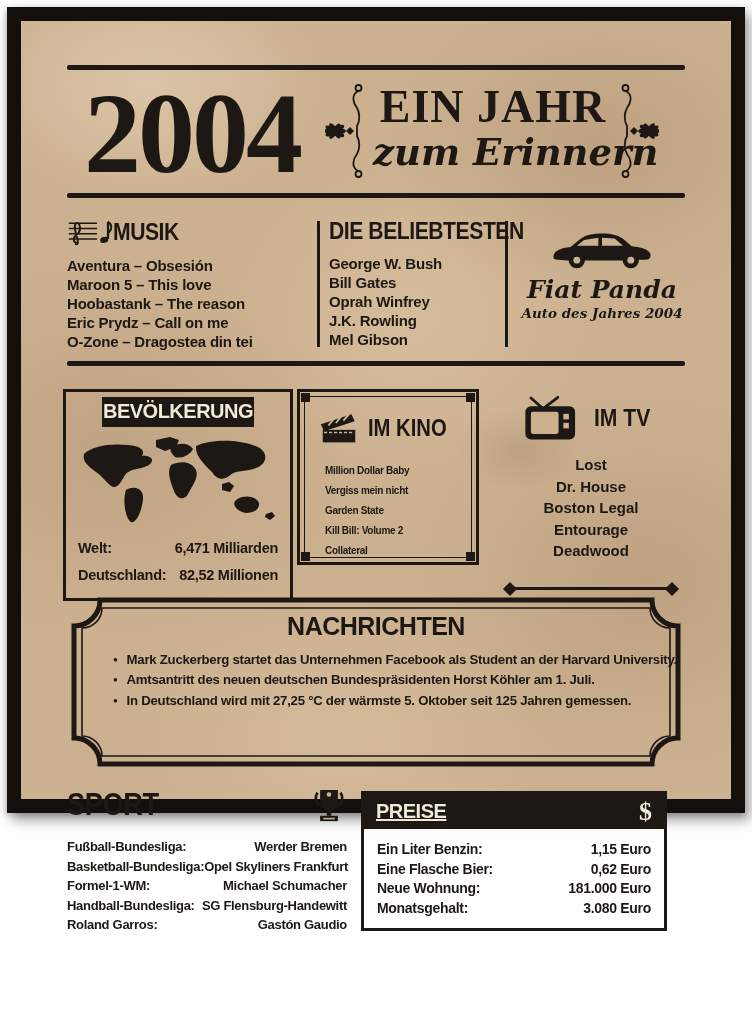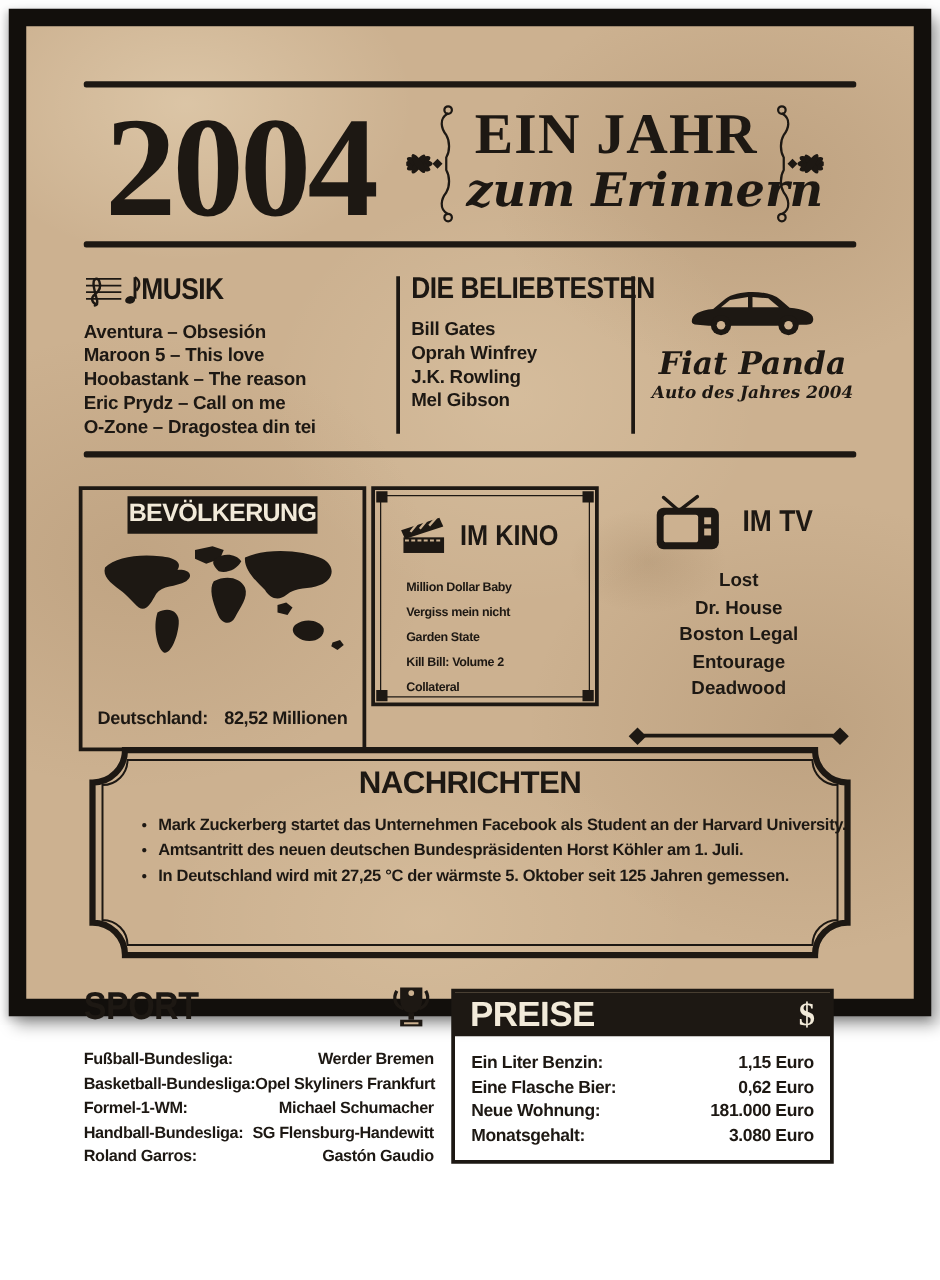--- a/index.html
+++ b/index.html
@@ -100,21 +100,21 @@
   .sport-head { display: flex; align-items: flex-start; }
   .sport-title { font-weight: bold; font-size: 31px; letter-spacing: -0.5px; }
   .sport-head svg { margin-left: auto; margin-right: 2px; }
   .sport-rows { margin-top: 12px; }
   .sport .kv { font-size: 13px; line-height: 19.5px; }
 
   .box-preise { position: absolute; left: 340px; top: 770px; width: 306px; height: 140px;
     border: 3px solid #1d1813; }
   .preise-bar { display: flex; align-items: center; background: #1d1813; color: #f2ead9;
     height: 35px; padding: 0 12px; }
-  .preise-bar .t { font-weight: bold; font-size: 28px; letter-spacing: -0.5px; }
+  .preise-bar .t { font-weight: bold; font-size: 20px; letter-spacing: -0.5px; text-decoration: underline; }
   .preise-bar .d { margin-left: auto; font-family: "Liberation Serif", serif;
     font-weight: bold; font-size: 26px; }
   .preise-rows { padding: 11px 13px 0; }
   .box-preise .kv { font-size: 14px; line-height: 19.5px; }
 </style>
 </head>
 <body>
 
 <div class="page">
  <div class="frame">
@@ -184,20 +184,21 @@
       </ul>
     </div>
 
     <div class="vdiv d1"></div>
 
     <div class="col-beliebt">
       <div class="sec-head">
             <span class="cond">DIE BELIEBTESTEN</span>
           </div>
       <ul class="plain-list">
+        <li>George W. Bush</li>
         <li>Bill Gates</li>
         <li>Oprah Winfrey</li>
         <li>J.K. Rowling</li>
         <li>Mel Gibson</li>
       </ul>
     </div>
 
     <div class="vdiv d2"></div>
 
     <div class="col-auto">
@@ -226,20 +227,24 @@
           <path d="M96,13 C103,8 113,9 117,15 C114,21 106,25 99,23 C95,19 93,16 96,13 Z"></path>
           <path d="M95,31 C105,26 116,28 120,36 C123,44 116,52 112,60 C108,67 101,65 98,57 C94,47 91,37 95,31 Z"></path>
           <path d="M120,12 C138,4 166,6 182,13 C193,19 191,30 180,34 C171,38 161,35 153,42 C147,47 140,45 136,38 C129,31 119,22 120,12 Z"></path>
           <path d="M146,50 l7,-2 5,4 -4,6 -8,-2 z"></path>
           <path d="M160,66 C168,60 180,62 183,69 C184,76 175,81 166,78 C159,75 156,70 160,66 Z"></path>
           <path d="M190,80 l6,-2 3,4 -5,4 -5,-3 z"></path>
         </g>
       </svg>
       <div class="bev-rows">
         <div class="kv">
+          <span>Welt:</span>
+          <span>6,471 Milliarden</span>
+        </div>
+        <div class="kv">
           <span>Deutschland:</span>
           <span>82,52 Millionen</span>
         </div>
       </div>
     </div>
 
     <div class="box-kino">
       <div class="inner">
         <div class="corner tl"></div>
         <div class="corner tr"></div>

